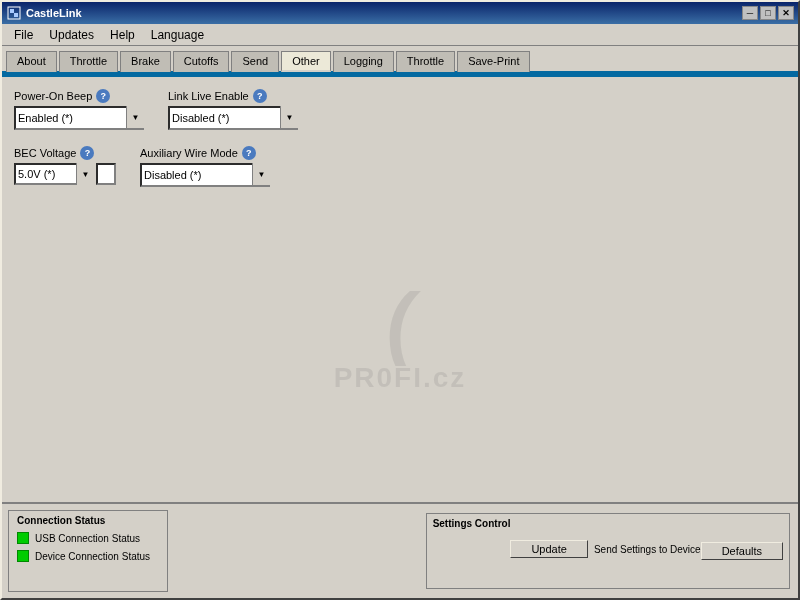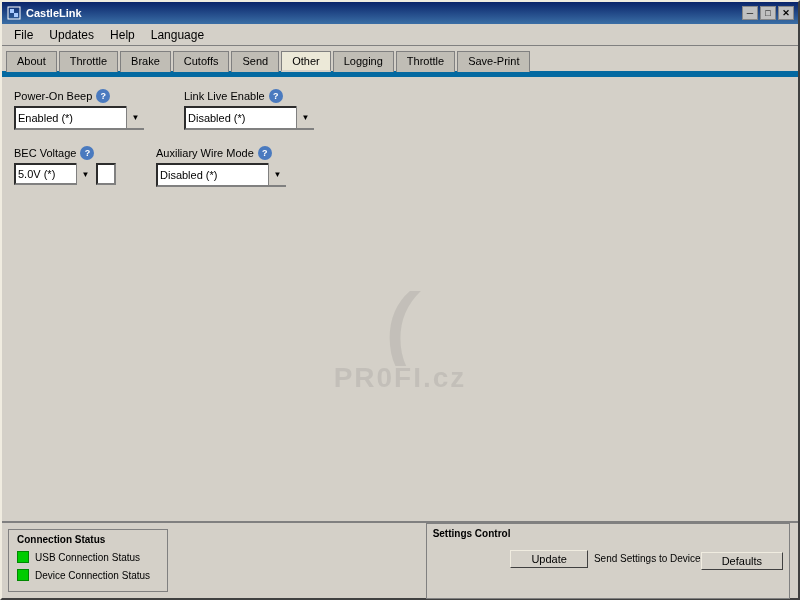--- a/index.html
+++ b/index.html
@@ -104,21 +104,21 @@
       background: #d4d0c8;
       padding: 12px;
       flex: 1;
       height: 445px;
       position: relative;
     }
 
     
     .form-row {
       display: flex;
-      gap: 40px;
+      gap: 24px;
       margin-bottom: 16px;
     }
     .form-group {
       display: flex;
       flex-direction: column;
       gap: 3px;
     }
     .form-label {
       font-size: 11px;
       color: #000;
@@ -224,21 +224,21 @@
       color: #666;
       letter-spacing: 2px;
     }
 
     
     .bottom-bar {
       position: absolute;
       bottom: 0;
       left: 0;
       right: 0;
-      height: 77px;
+      height: 96px;
       background: #d4d0c8;
       border-top: 2px solid #808080;
       display: flex;
       align-items: stretch;
     }
     .connection-status-box {
       border: 1px solid #808080;
       margin: 6px;
       padding: 4px 8px;
       min-width: 160px;

